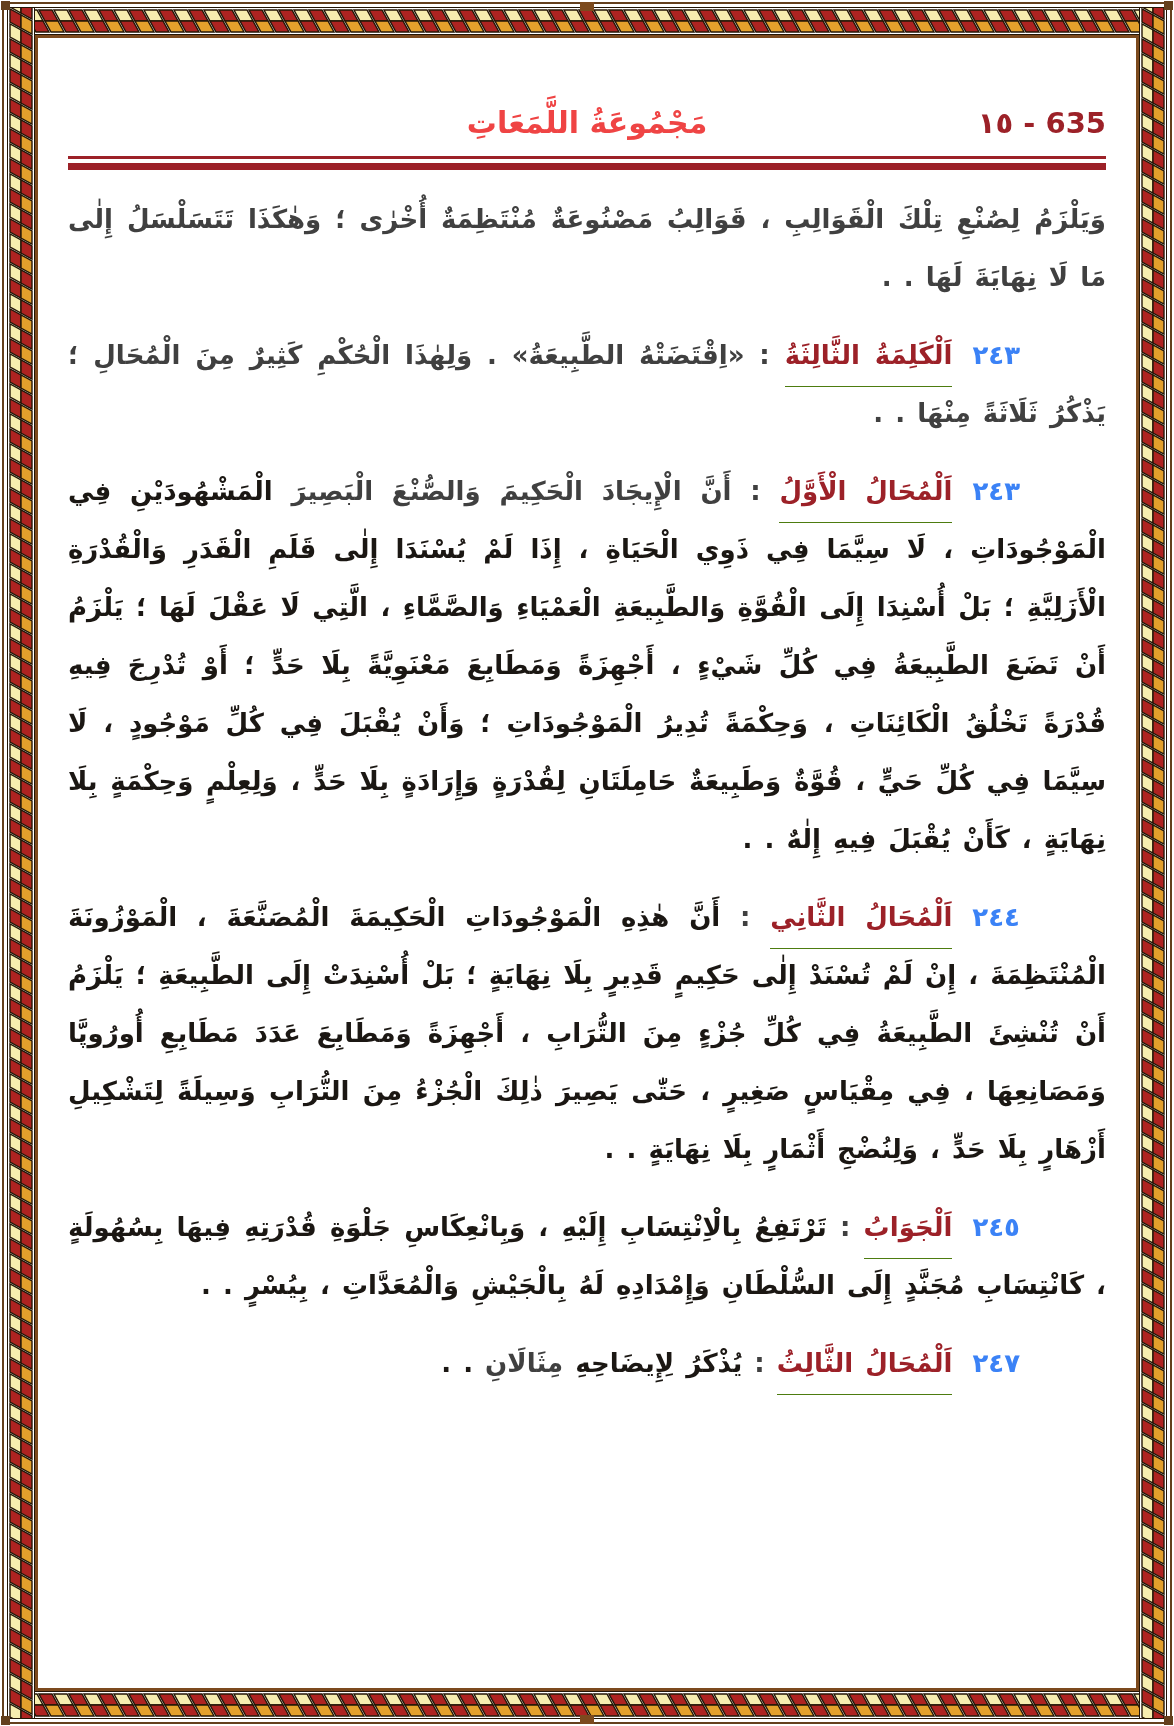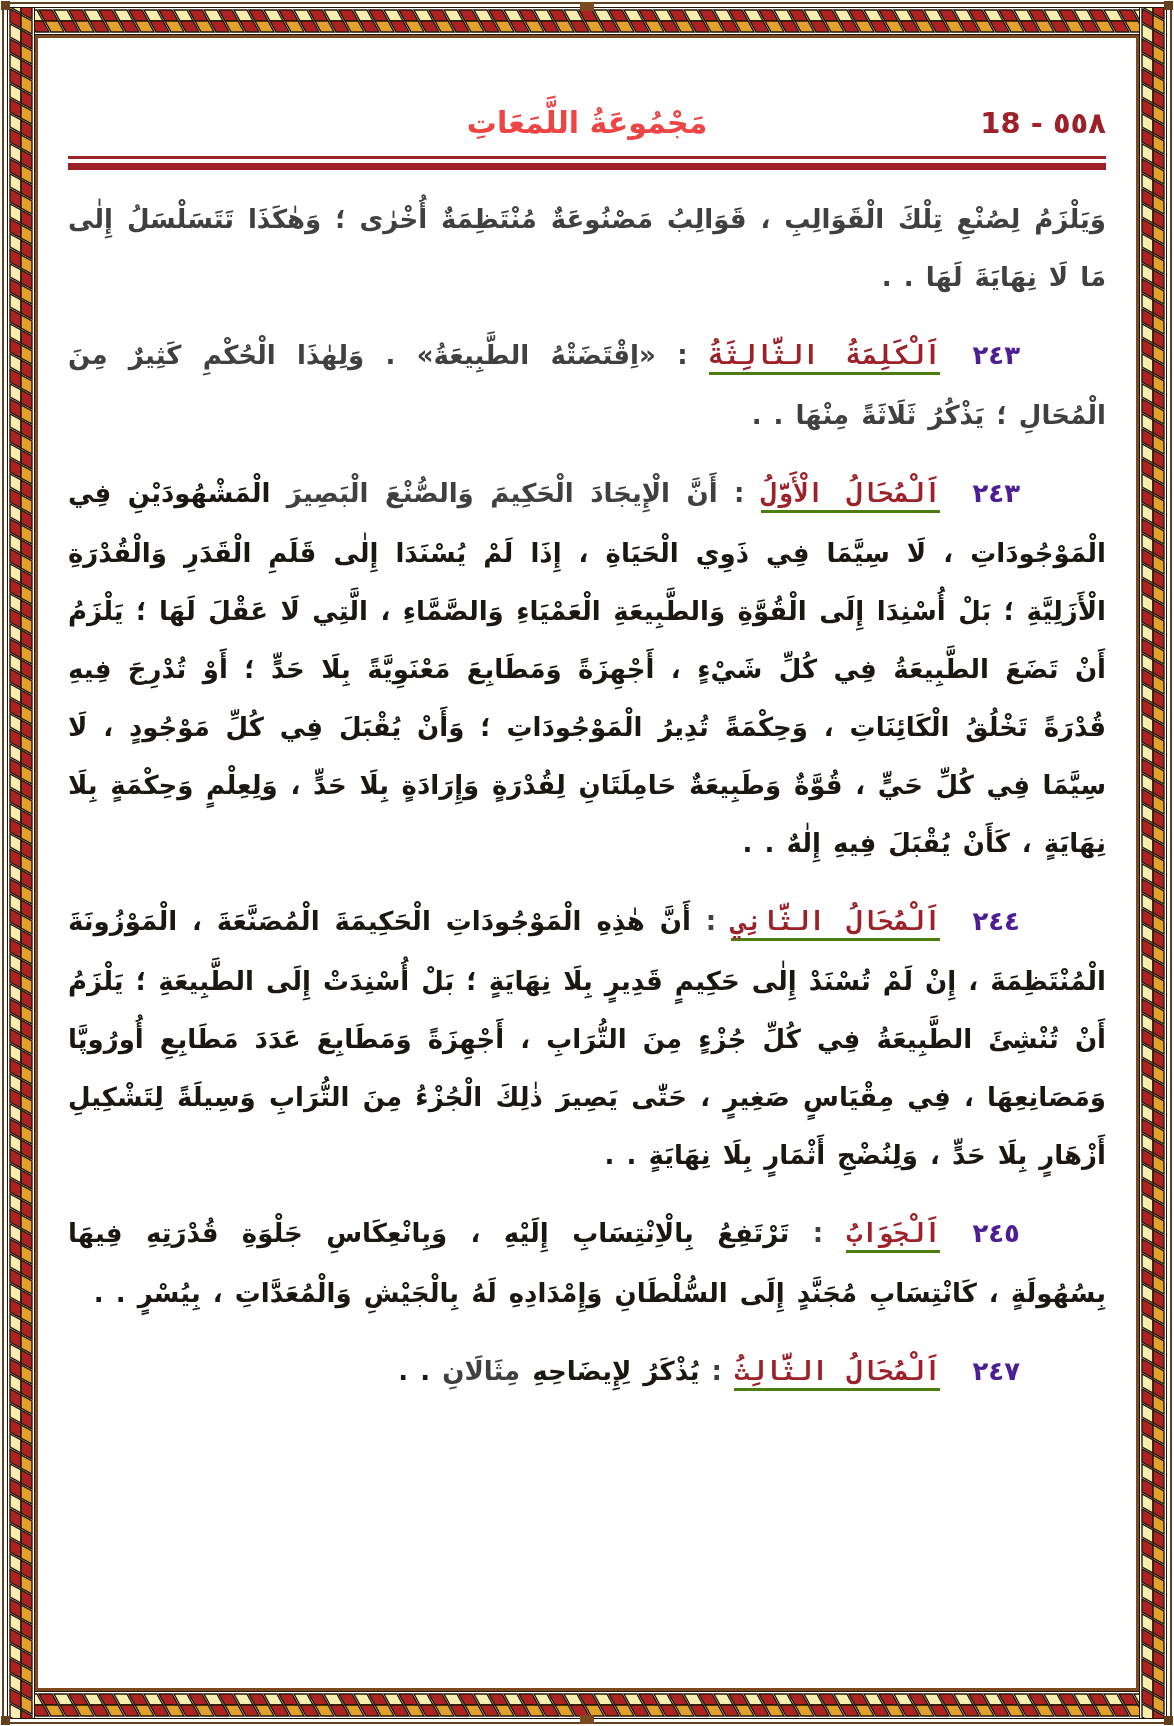--- a/index.html
+++ b/index.html
@@ -49,28 +49,27 @@
     border-bottom:7px solid #9c2128;
   }
   .paragraphs{margin-top:8px;}
   .para{
     font-size:26px;line-height:58px;font-weight:bold;
     text-align:justify;
     word-spacing:3px;
     margin-top:20px;
   }
   .para.numbered{text-indent:86px;}
-  .pnum{color:#4c1d95;margin-left:32px;}
+  .pnum{color:#3b82f6;margin-left:20px;}
   .seg.red{color:#404040;}
   .seg.black{color:#1b1713;}
   .seg.red-underline{
     color:#9c2128;
-    border-bottom:3px solid #4d7c0f;
-    padding-bottom:0;
-    font-family:Liberation Mono, monospace;
+    border-bottom:1px solid #4d7c0f;
+    padding-bottom:16px;
   }
 </style>
 </head>
 <body>
 
 <svg width="0" height="0" style="position:absolute" aria-hidden="true">
   <defs>
     <pattern id="chainH" width="30" height="26" patternUnits="userSpaceOnUse">
       <rect width="30" height="26" fill="#ffffff"></rect>
       <g stroke="#231505" stroke-width="1.4" stroke-linejoin="miter">
@@ -122,21 +121,21 @@
   <div class="rail-inner"></div>
   <div class="knob tl"></div>
   <div class="knob tr"></div>
   <div class="knob bl"></div>
   <div class="knob br"></div>
   <div class="tab top"></div>
   <div class="tab bottom"></div>
 
   <div class="content">
     <div class="header">
-      <div class="page-number" dir="rtl">٥٥٨ - 18</div>
+      <div class="page-number" dir="rtl">635 - ١٥</div>
       <div class="page-title">مَجْمُوعَةُ اللَّمَعَاتِ</div>
     </div>
     <div class="rule"></div>
     <div class="paragraphs">
         <div class="para"><span class="seg red">وَيَلْزَمُ لِصُنْعِ تِلْكَ الْقَوَالِبِ ، قَوَالِبُ مَصْنُوعَةٌ مُنْتَظِمَةٌ أُخْرٰى ؛ وَهٰكَذَا تَتَسَلْسَلُ إِلٰى مَا لَا نِهَايَةَ لَهَا . .</span></div>
         <div class="para numbered"><span class="pnum">٢٤٣</span><span class="seg red-underline">اَلْكَلِمَةُ الثَّالِثَةُ</span><span class="seg red"> : «اِقْتَضَتْهُ الطَّبِيعَةُ» . وَلِهٰذَا الْحُكْمِ كَثِيرٌ مِنَ الْمُحَالِ ؛ يَذْكُرُ ثَلَاثَةً مِنْهَا . .</span></div>
         <div class="para numbered"><span class="pnum">٢٤٣</span><span class="seg red-underline">اَلْمُحَالُ الْأَوَّلُ</span><span class="seg red"> : أَنَّ الْإِيجَادَ الْحَكِيمَ وَالصُّنْعَ الْبَصِيرَ </span><span class="seg black">الْمَشْهُودَيْنِ فِي الْمَوْجُودَاتِ ، لَا سِيَّمَا فِي ذَوِي الْحَيَاةِ ، إِذَا لَمْ يُسْنَدَا إِلٰى قَلَمِ الْقَدَرِ وَالْقُدْرَةِ الْأَزَلِيَّةِ ؛ بَلْ أُسْنِدَا إِلَى الْقُوَّةِ وَالطَّبِيعَةِ الْعَمْيَاءِ وَالصَّمَّاءِ ، الَّتِي لَا عَقْلَ لَهَا ؛ يَلْزَمُ أَنْ تَضَعَ الطَّبِيعَةُ فِي كُلِّ شَيْءٍ ، أَجْهِزَةً وَمَطَابِعَ مَعْنَوِيَّةً بِلَا حَدٍّ ؛ أَوْ تُدْرِجَ فِيهِ قُدْرَةً تَخْلُقُ الْكَائِنَاتِ ، وَحِكْمَةً تُدِيرُ الْمَوْجُودَاتِ ؛ وَأَنْ يُقْبَلَ فِي كُلِّ مَوْجُودٍ ، لَا سِيَّمَا فِي كُلِّ حَيٍّ ، قُوَّةٌ وَطَبِيعَةٌ حَامِلَتَانِ لِقُدْرَةٍ وَإِرَادَةٍ بِلَا حَدٍّ ، وَلِعِلْمٍ وَحِكْمَةٍ بِلَا نِهَايَةٍ ، كَأَنْ يُقْبَلَ فِيهِ إِلٰهٌ . .</span></div>
         <div class="para numbered"><span class="pnum">٢٤٤</span><span class="seg red-underline">اَلْمُحَالُ الثَّانِي</span><span class="seg red"> : </span><span class="seg black">أَنَّ هٰذِهِ الْمَوْجُودَاتِ الْحَكِيمَةَ الْمُصَنَّعَةَ ، الْمَوْزُونَةَ الْمُنْتَظِمَةَ ، إِنْ لَمْ تُسْنَدْ إِلٰى حَكِيمٍ قَدِيرٍ بِلَا نِهَايَةٍ ؛ بَلْ أُسْنِدَتْ إِلَى الطَّبِيعَةِ ؛ يَلْزَمُ أَنْ تُنْشِئَ الطَّبِيعَةُ فِي كُلِّ جُزْءٍ مِنَ التُّرَابِ ، أَجْهِزَةً وَمَطَابِعَ عَدَدَ مَطَابِعِ أُورُوپَّا وَمَصَانِعِهَا ، فِي مِقْيَاسٍ صَغِيرٍ ، حَتّٰى يَصِيرَ ذٰلِكَ الْجُزْءُ مِنَ التُّرَابِ وَسِيلَةً لِتَشْكِيلِ أَزْهَارٍ بِلَا حَدٍّ ، وَلِنُضْجِ أَثْمَارٍ بِلَا نِهَايَةٍ . .</span></div>
         <div class="para numbered"><span class="pnum">٢٤٥</span><span class="seg red-underline">اَلْجَوَابُ</span><span class="seg red"> : </span><span class="seg black">تَرْتَفِعُ بِالْاِنْتِسَابِ إِلَيْهِ ، وَبِانْعِكَاسِ جَلْوَةِ قُدْرَتِهِ فِيهَا بِسُهُولَةٍ ، كَانْتِسَابِ مُجَنَّدٍ إِلَى السُّلْطَانِ وَإِمْدَادِهِ لَهُ بِالْجَيْشِ وَالْمُعَدَّاتِ ، بِيُسْرٍ . .</span></div>
         <div class="para numbered"><span class="pnum">٢٤٧</span><span class="seg red-underline">اَلْمُحَالُ الثَّالِثُ</span><span class="seg red"> : </span><span class="seg black">يُذْكَرُ لِإِيضَاحِهِ </span><span class="seg red">مِثَالَانِ</span><span class="seg black"> . .</span></div>

